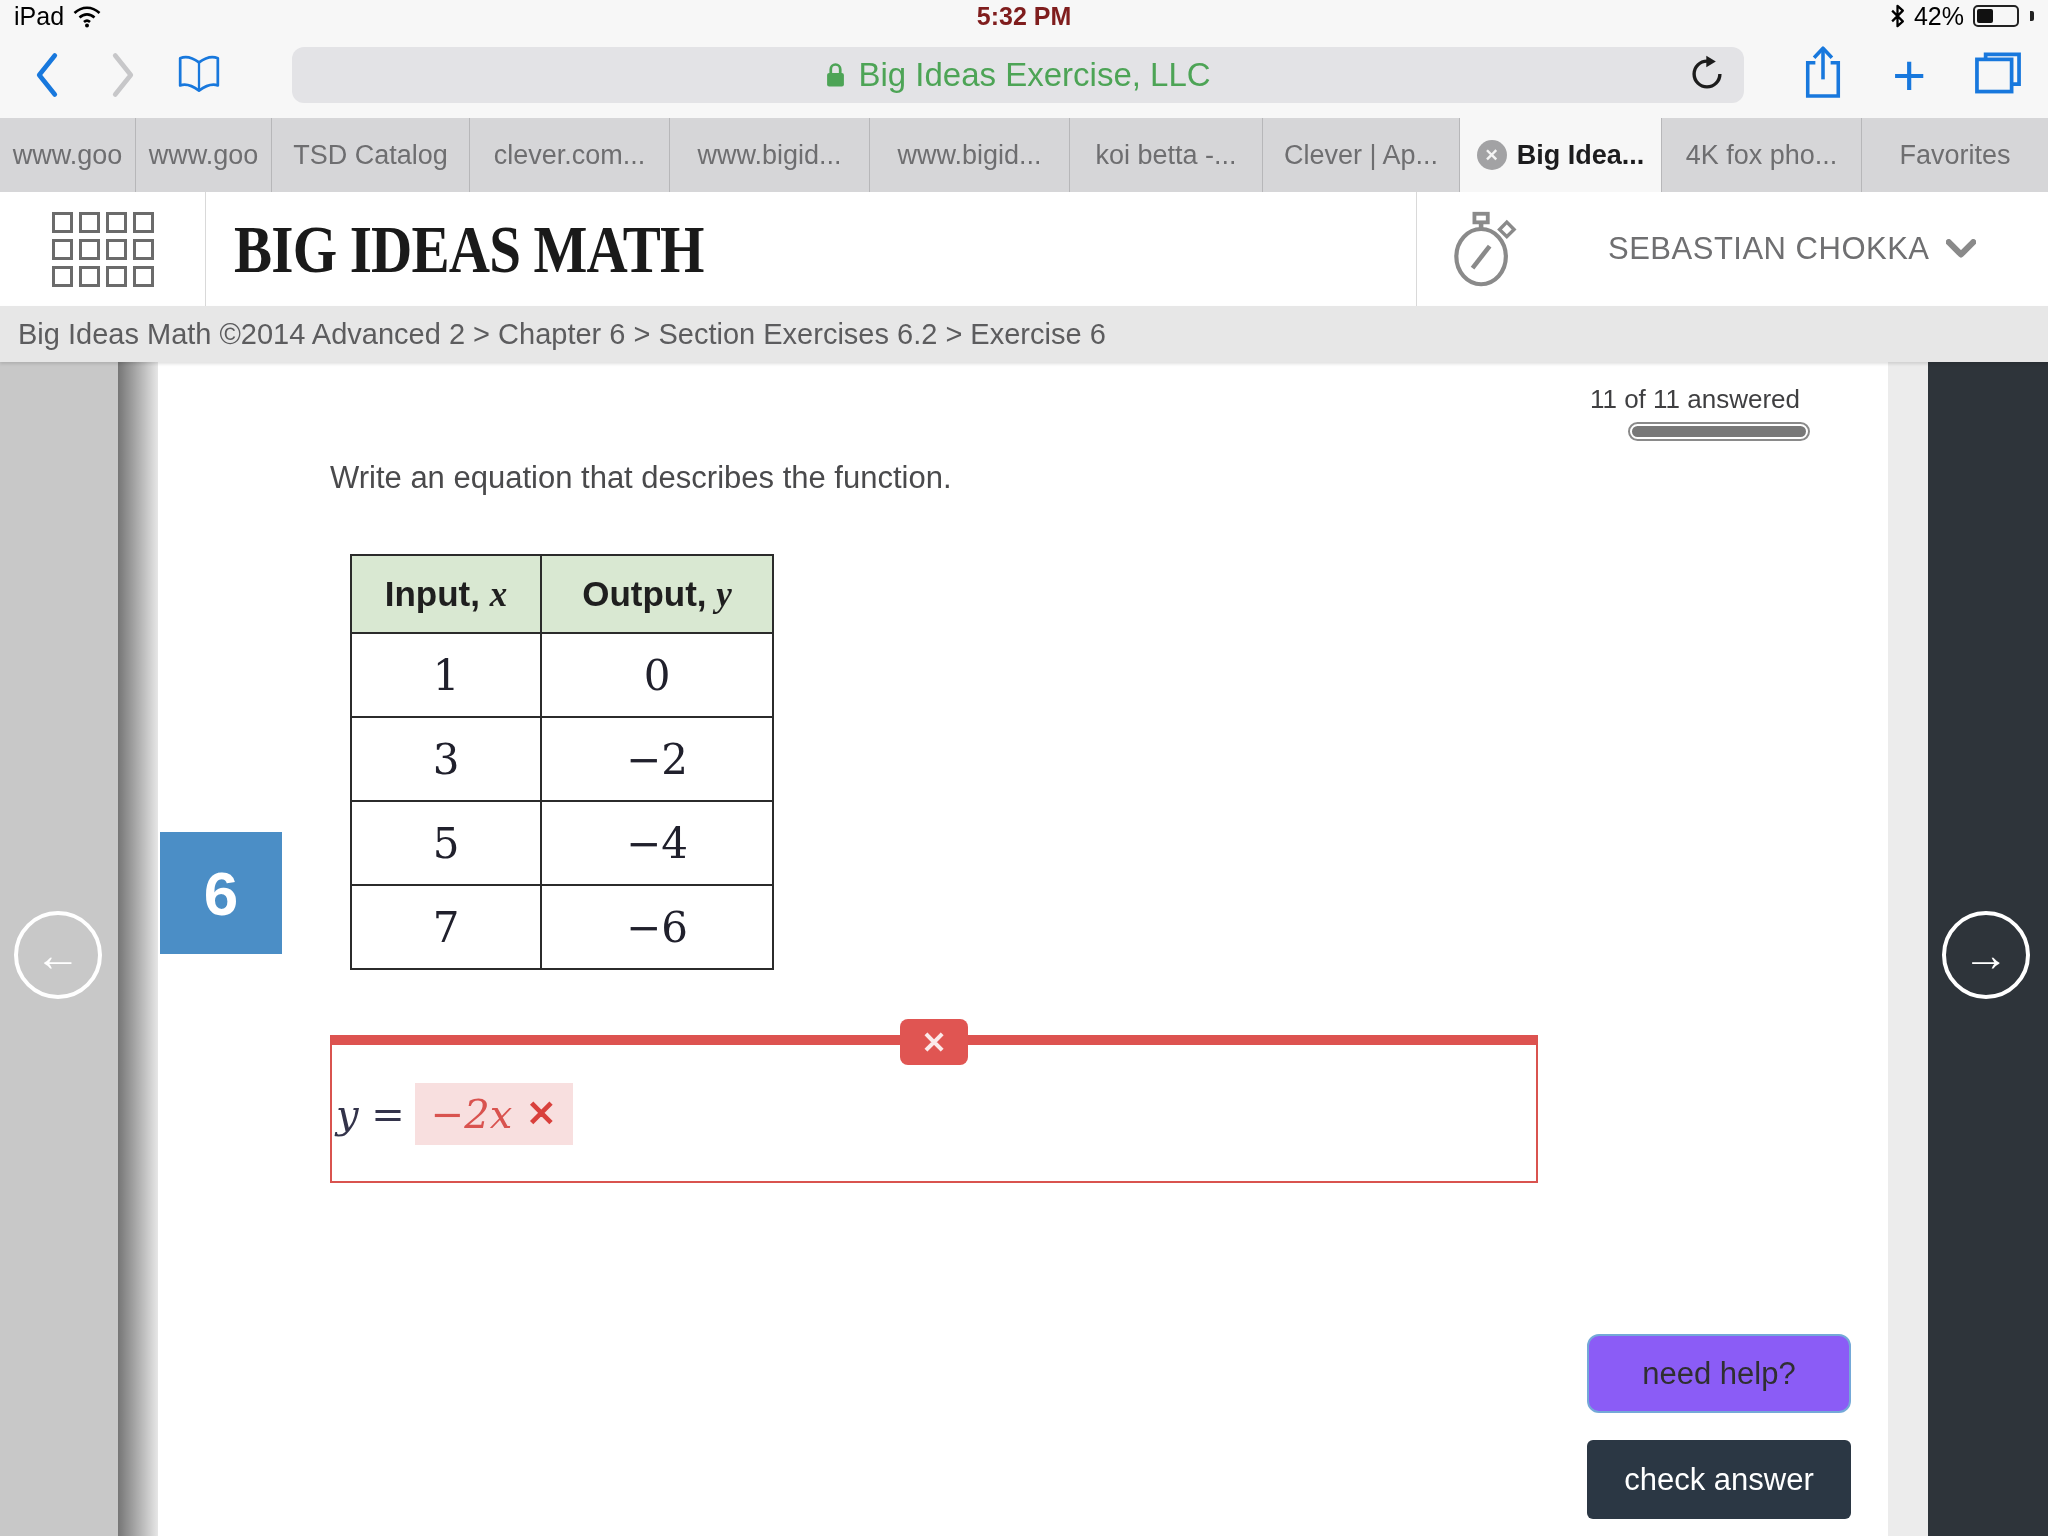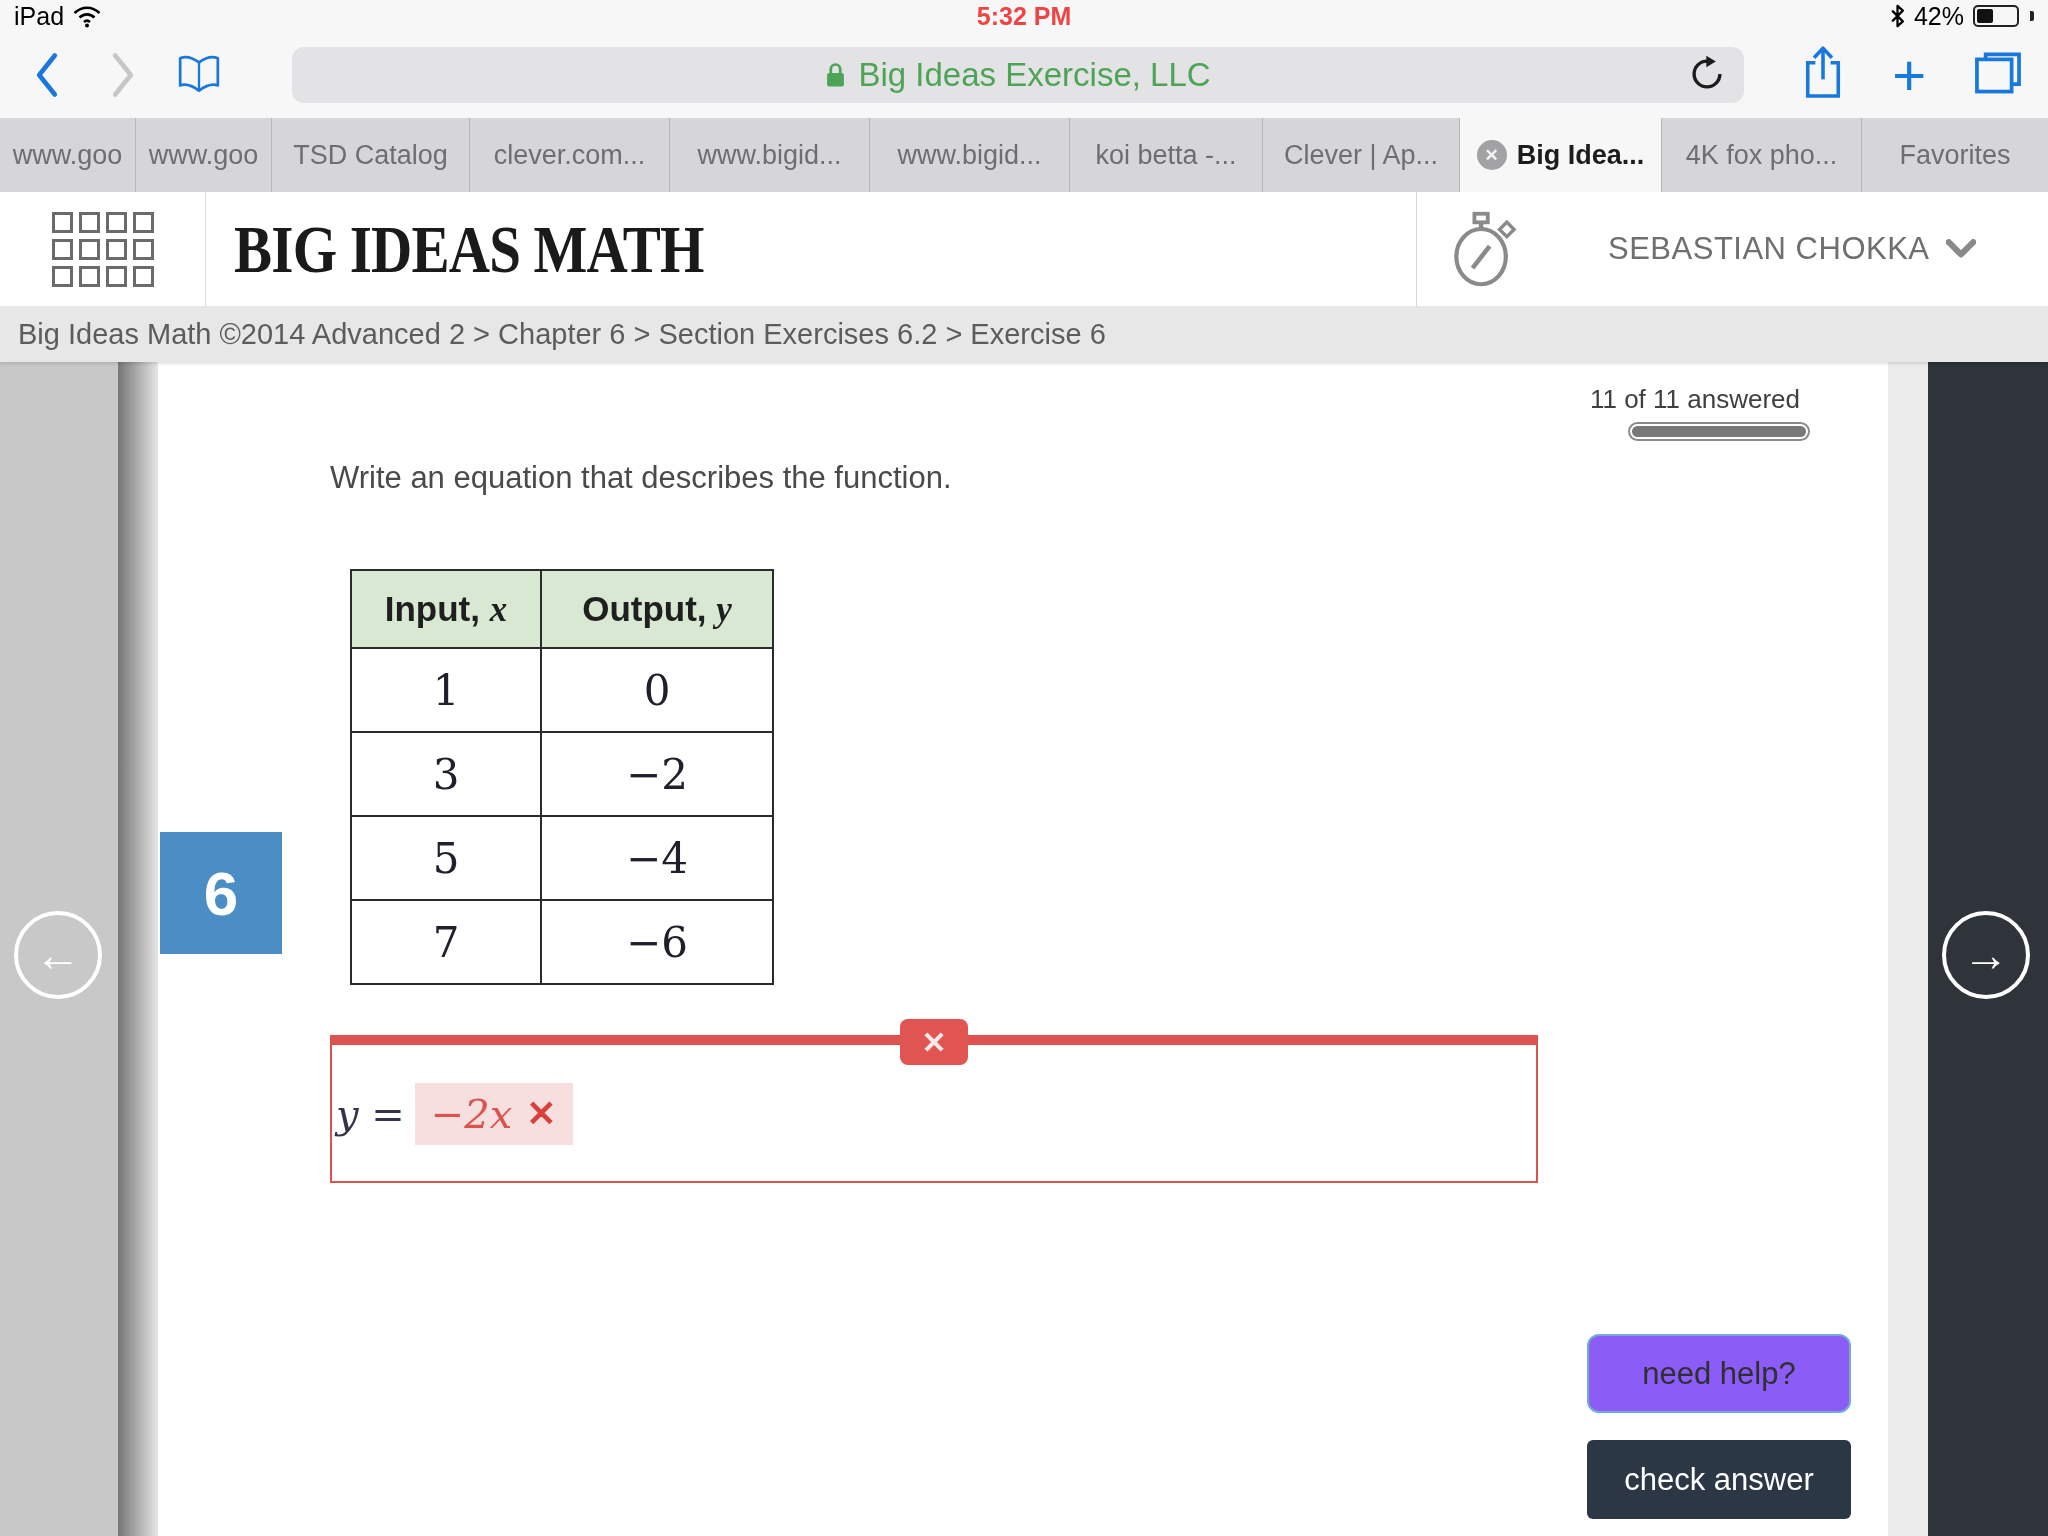--- a/index.html
+++ b/index.html
@@ -3,21 +3,21 @@
 <meta charset="utf-8">
 <style>
   * { margin:0; padding:0; box-sizing:border-box; }
   html,body { width:2048px; height:1536px; }
   body { font-family:"Liberation Sans", sans-serif; background:#ececec; overflow:hidden; }
   #screen { position:relative; width:2048px; height:1536px; background:#ececec; }
 
   
   .status-bar { height:32px; background:#f7f7f7; display:flex; align-items:center; padding:0 14px; position:relative; }
   .status-left { display:flex; align-items:center; gap:8px; font-size:25px; color:#000; }
-  .status-time { position:absolute; left:0; right:0; text-align:center; font-size:25px; font-weight:700; color:#ef4444; }
+  .status-time { position:absolute; left:0; right:0; text-align:center; font-size:25px; font-weight:700; color:#7f1d1d; }
   .status-right { margin-left:auto; display:flex; align-items:center; gap:9px; font-size:25px; color:#000; z-index:1; }
   .battery-shell { width:46px; height:22px; border:2px solid #222; border-radius:5px; padding:2px; display:flex; }
   .battery-fill { background:#111; border-radius:2px; height:100%; }
   .battery-nub { width:4px; height:10px; background:#222; border-radius:0 2px 2px 0; margin-left:2px; align-self:center; }
 
   
   .safari-bar { height:86px; background:#f7f7f7; display:flex; align-items:center; padding:0 24px; gap:30px; }
   .nav-btn { width:46px; height:56px; display:flex; align-items:center; justify-content:center; }
   .addr-bar { flex:1; height:56px; background:#e3e3e6; border-radius:12px; display:flex; align-items:center; justify-content:center; gap:12px; margin:0 26px 0 40px; position:relative; }
   .addr-text { font-size:33px; color:#4da456; }
@@ -56,21 +56,21 @@
   .circle-btn { position:absolute; width:88px; height:88px; border:4px solid #fff; border-radius:50%; display:flex; align-items:center; justify-content:center; color:#fff; font-size:46px; top:549px; }
   .circle-left { left:14px; }
   .circle-right { left:1942px; }
 
   .answered-label { position:absolute; top:22px; right:88px; font-size:26px; color:#3f3f41; }
   .progress-track { position:absolute; top:60px; right:78px; width:182px; height:19px; border:2px solid #8a8a8a; border-radius:10px; padding:2px; background:#fff; }
   .progress-fill { height:100%; background:#787878; border-radius:6px; }
 
   .prompt { position:absolute; left:172px; top:98px; font-size:31px; color:#4a4a4c; }
 
-  .fn-table { position:absolute; left:192px; top:192px; border-collapse:collapse;margin-top:15px; }
+  .fn-table { position:absolute; left:192px; top:192px; border-collapse:collapse; }
   .fn-table th { width:190px; height:78px; background:#d9e8d2; border:2px solid #2b2b2b; font-size:35px; color:#1f1f1f; font-weight:700; }
   .fn-table th:last-child { width:232px; }
   .fn-table th .var { font-family:"Liberation Serif", serif; font-style:italic; font-weight:700; }
   .fn-table td { height:84px; border:2px solid #2b2b2b; text-align:center; font-family:"DejaVu Serif", serif; font-size:42px; color:#20202c; }
 
   .exercise-num { position:absolute; left:2px; top:470px; width:122px; height:122px; background:#4b8ec6; color:#fff; font-size:62px; font-weight:700; display:flex; align-items:center; justify-content:center; }
 
   .answer-box { position:absolute; left:172px; top:673px; width:1208px; height:148px; border:2px solid #d9534f; border-top:10px solid #dd5350; background:#fff; }
   .answer-close { position:absolute; left:50%; transform:translateX(-50%); top:-26px; width:68px; height:46px; background:#e05552; border-radius:8px; color:#fbeaea; font-size:30px; font-weight:700; display:flex; align-items:center; justify-content:center; }
   .answer-line { position:absolute; left:4px; top:38px; display:flex; align-items:center; gap:10px; }

